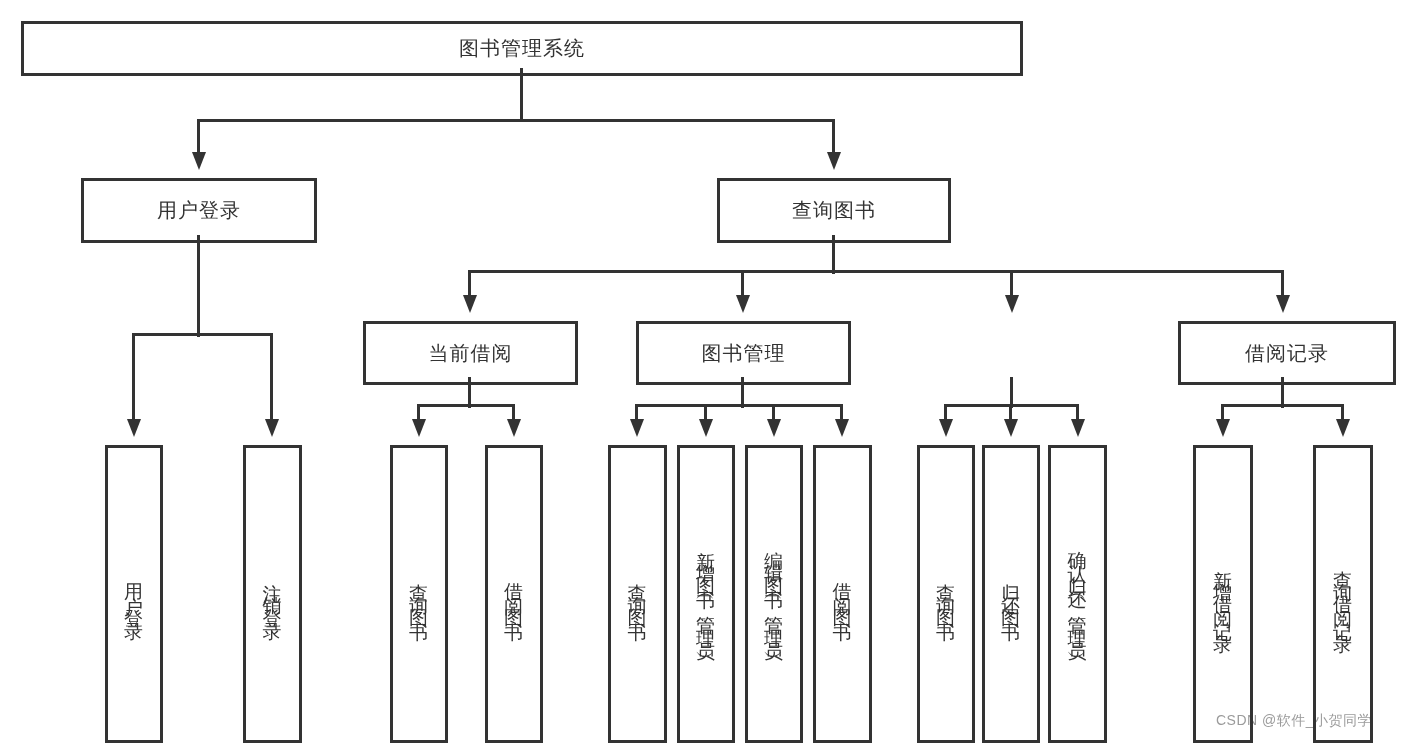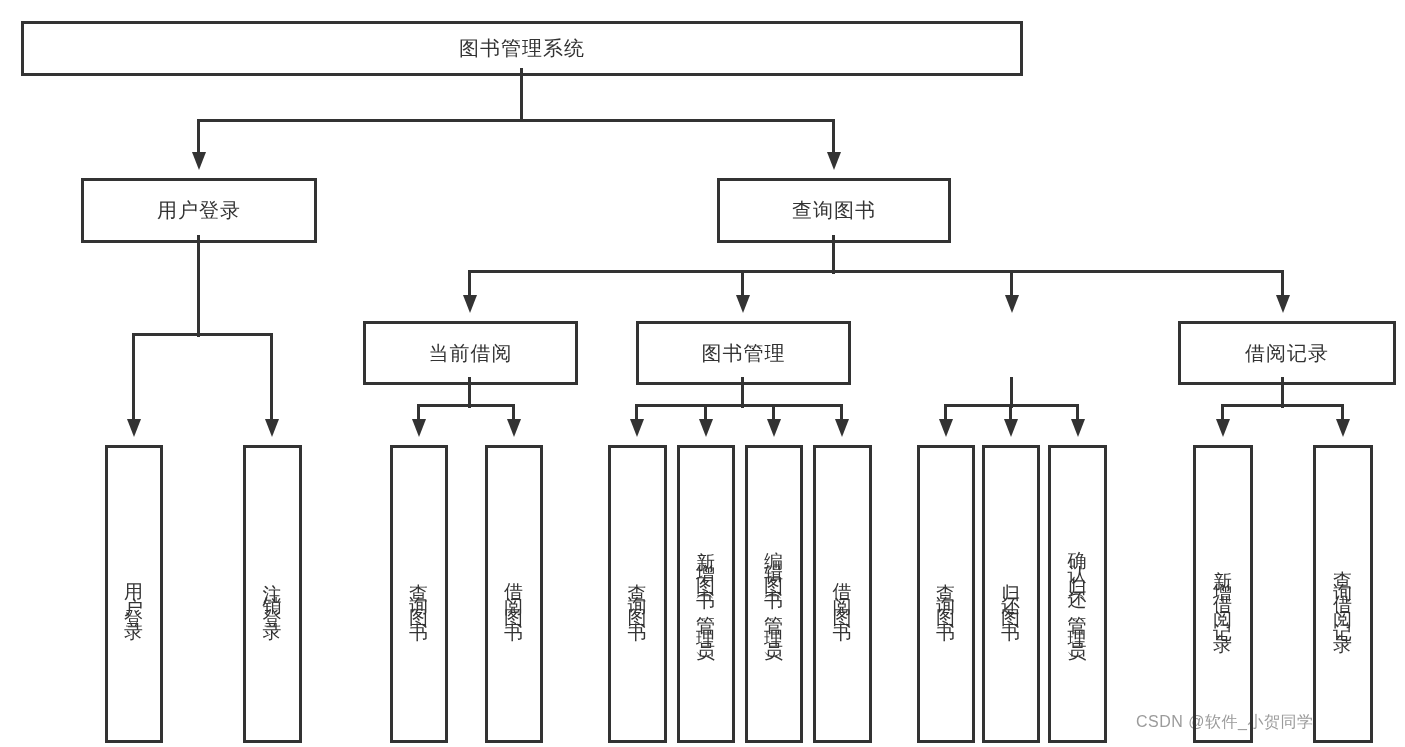--- a/index.html
+++ b/index.html
@@ -20,22 +20,22 @@
   }
 
   .line{ position:absolute; background:var(--line); z-index:1; }
   .arrow{
     position:absolute; width:0; height:0; z-index:1;
     border-left:7px solid transparent; border-right:7px solid transparent;
     border-top:18px solid var(--line);
   }
 
   .watermark{
-    position:absolute; left:1136px; top:712px; z-index:1;
-    font-size:16px; letter-spacing:0.5px; color:var(--wm); white-space:nowrap;
+    position:absolute; left:1216px; top:712px; z-index:1;
+    font-size:14px; letter-spacing:0.5px; color:var(--wm); white-space:nowrap;
   }
 </style>
 </head>
 <body>
 
 <div id="diagram">
 
   <div class="box hbox" style="left:21px;top:13px;width:1002px;height:55px">
     <span class="hlabel">图书管理系统</span>
   </div>

